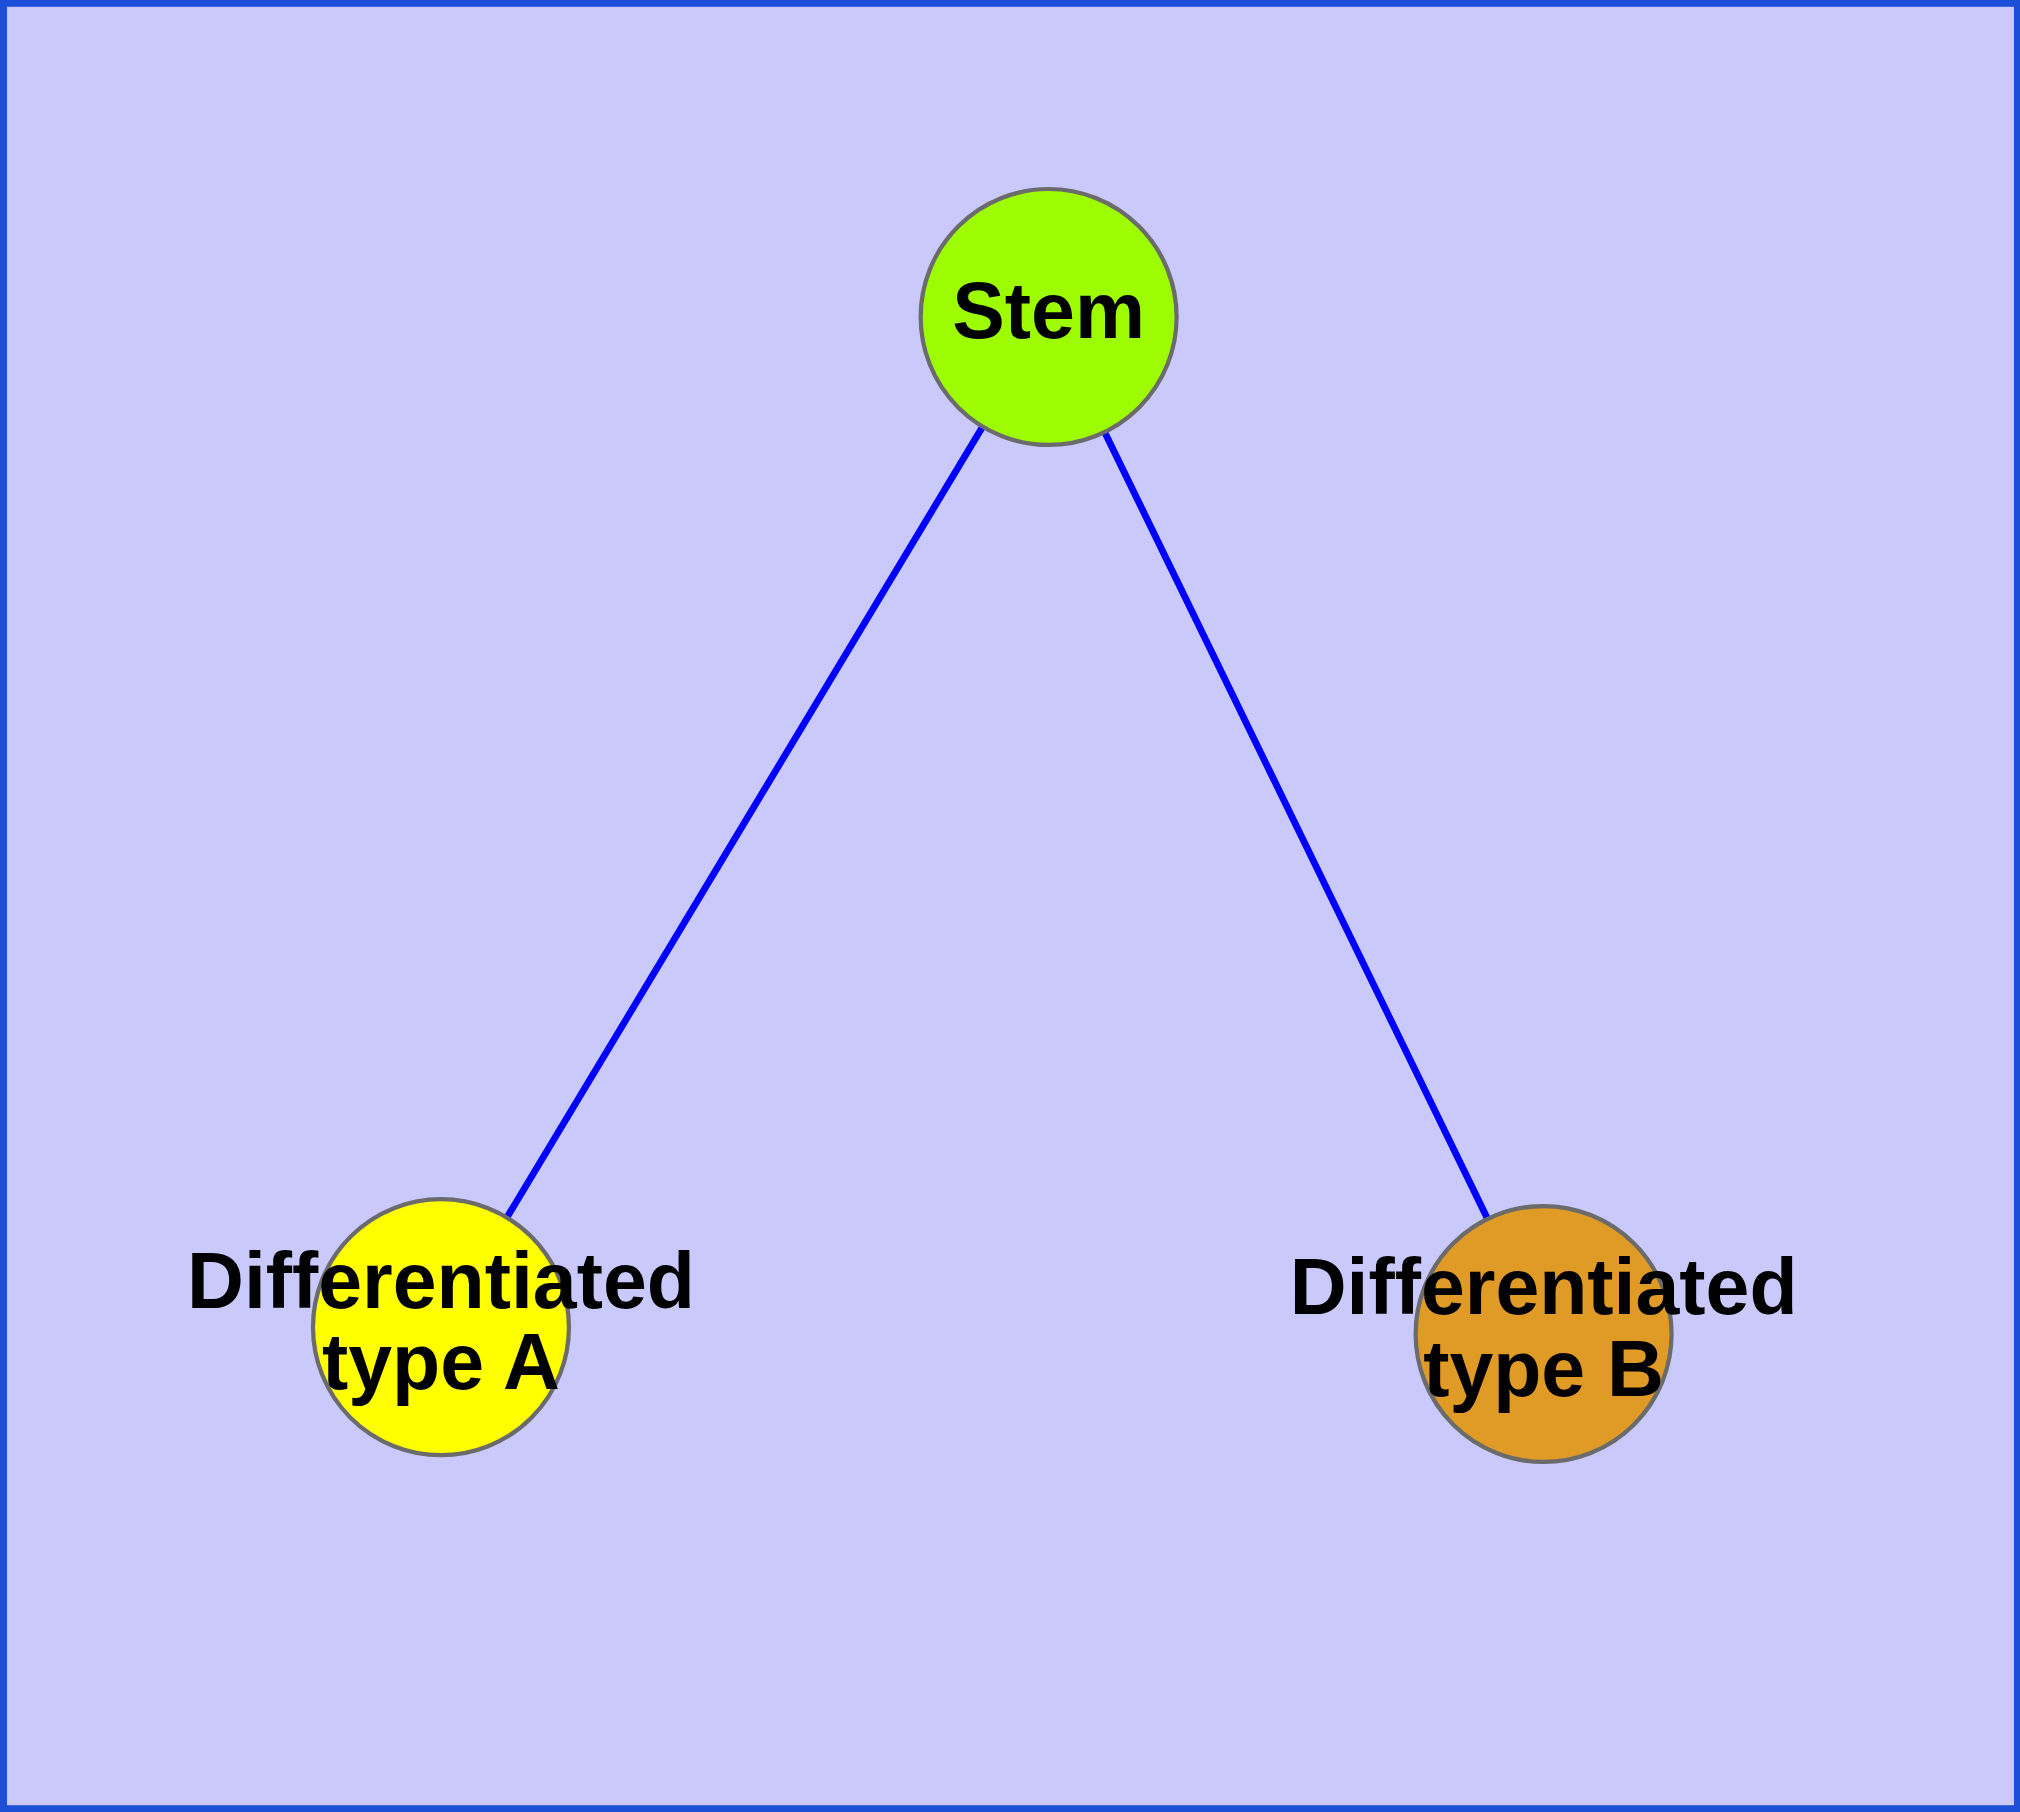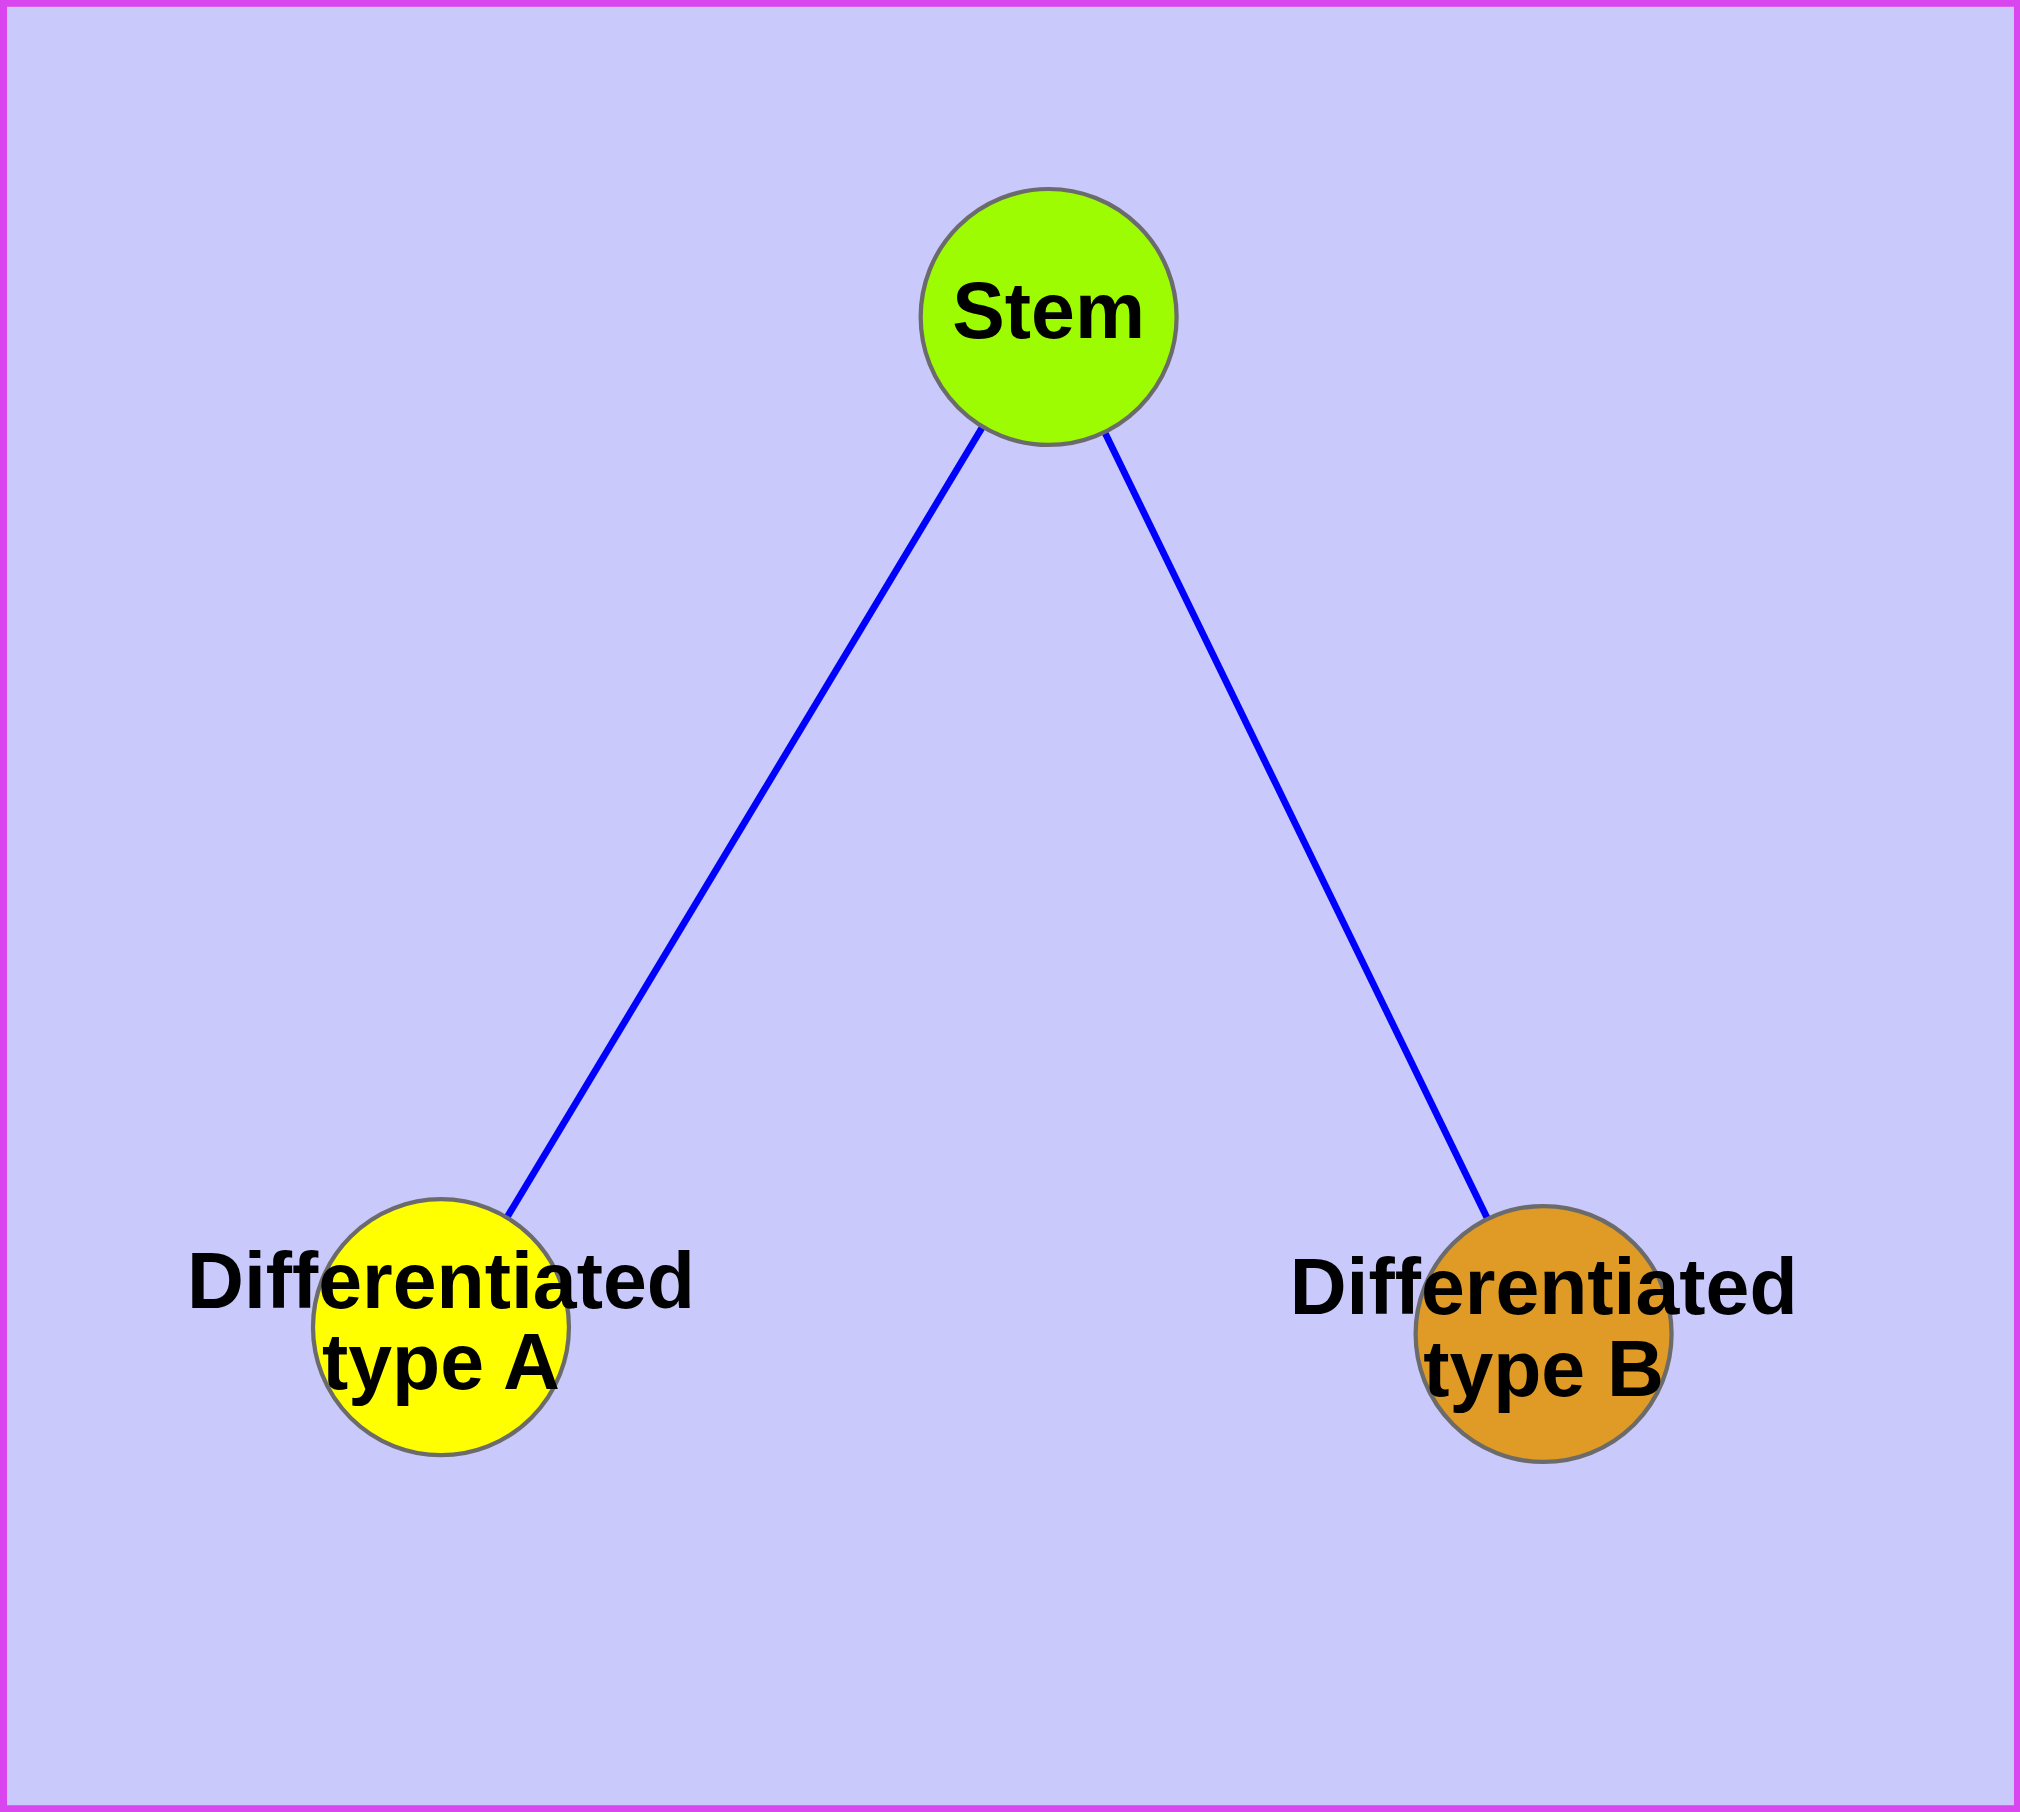--- a/index.html
+++ b/index.html
@@ -33,21 +33,21 @@
     font-size: 93px;
     fill: #000000;
     dominant-baseline: middle;
     text-anchor: middle;
     paint-order: normal;
   }
 </style>
 </head>
 <body>
 
-<div id="graph-canvas" style="background: #d946ef;">
+<div id="graph-canvas" style="background: #1d4ed8;">
   <svg id="graph-svg" viewBox="0 0 2384 2138" xmlns="http://www.w3.org/2000/svg">
 
     <rect id="bg-rect" x="8" y="8" width="2368" height="2122" fill="#c9c9fb"></rect>
 
     <g id="edges-layer">
         <line x1="1237" y1="374" x2="520" y2="1566" stroke="#0000ff" stroke-width="8" stroke-linecap="butt"></line>
         <line x1="1237" y1="374" x2="1821" y2="1574" stroke="#0000ff" stroke-width="8" stroke-linecap="butt"></line>
       </g>
     <g id="nodes-layer">
         <circle cx="1237" cy="374" r="151" fill="#9efc02" stroke="#6b6b6b" stroke-width="5"></circle>

